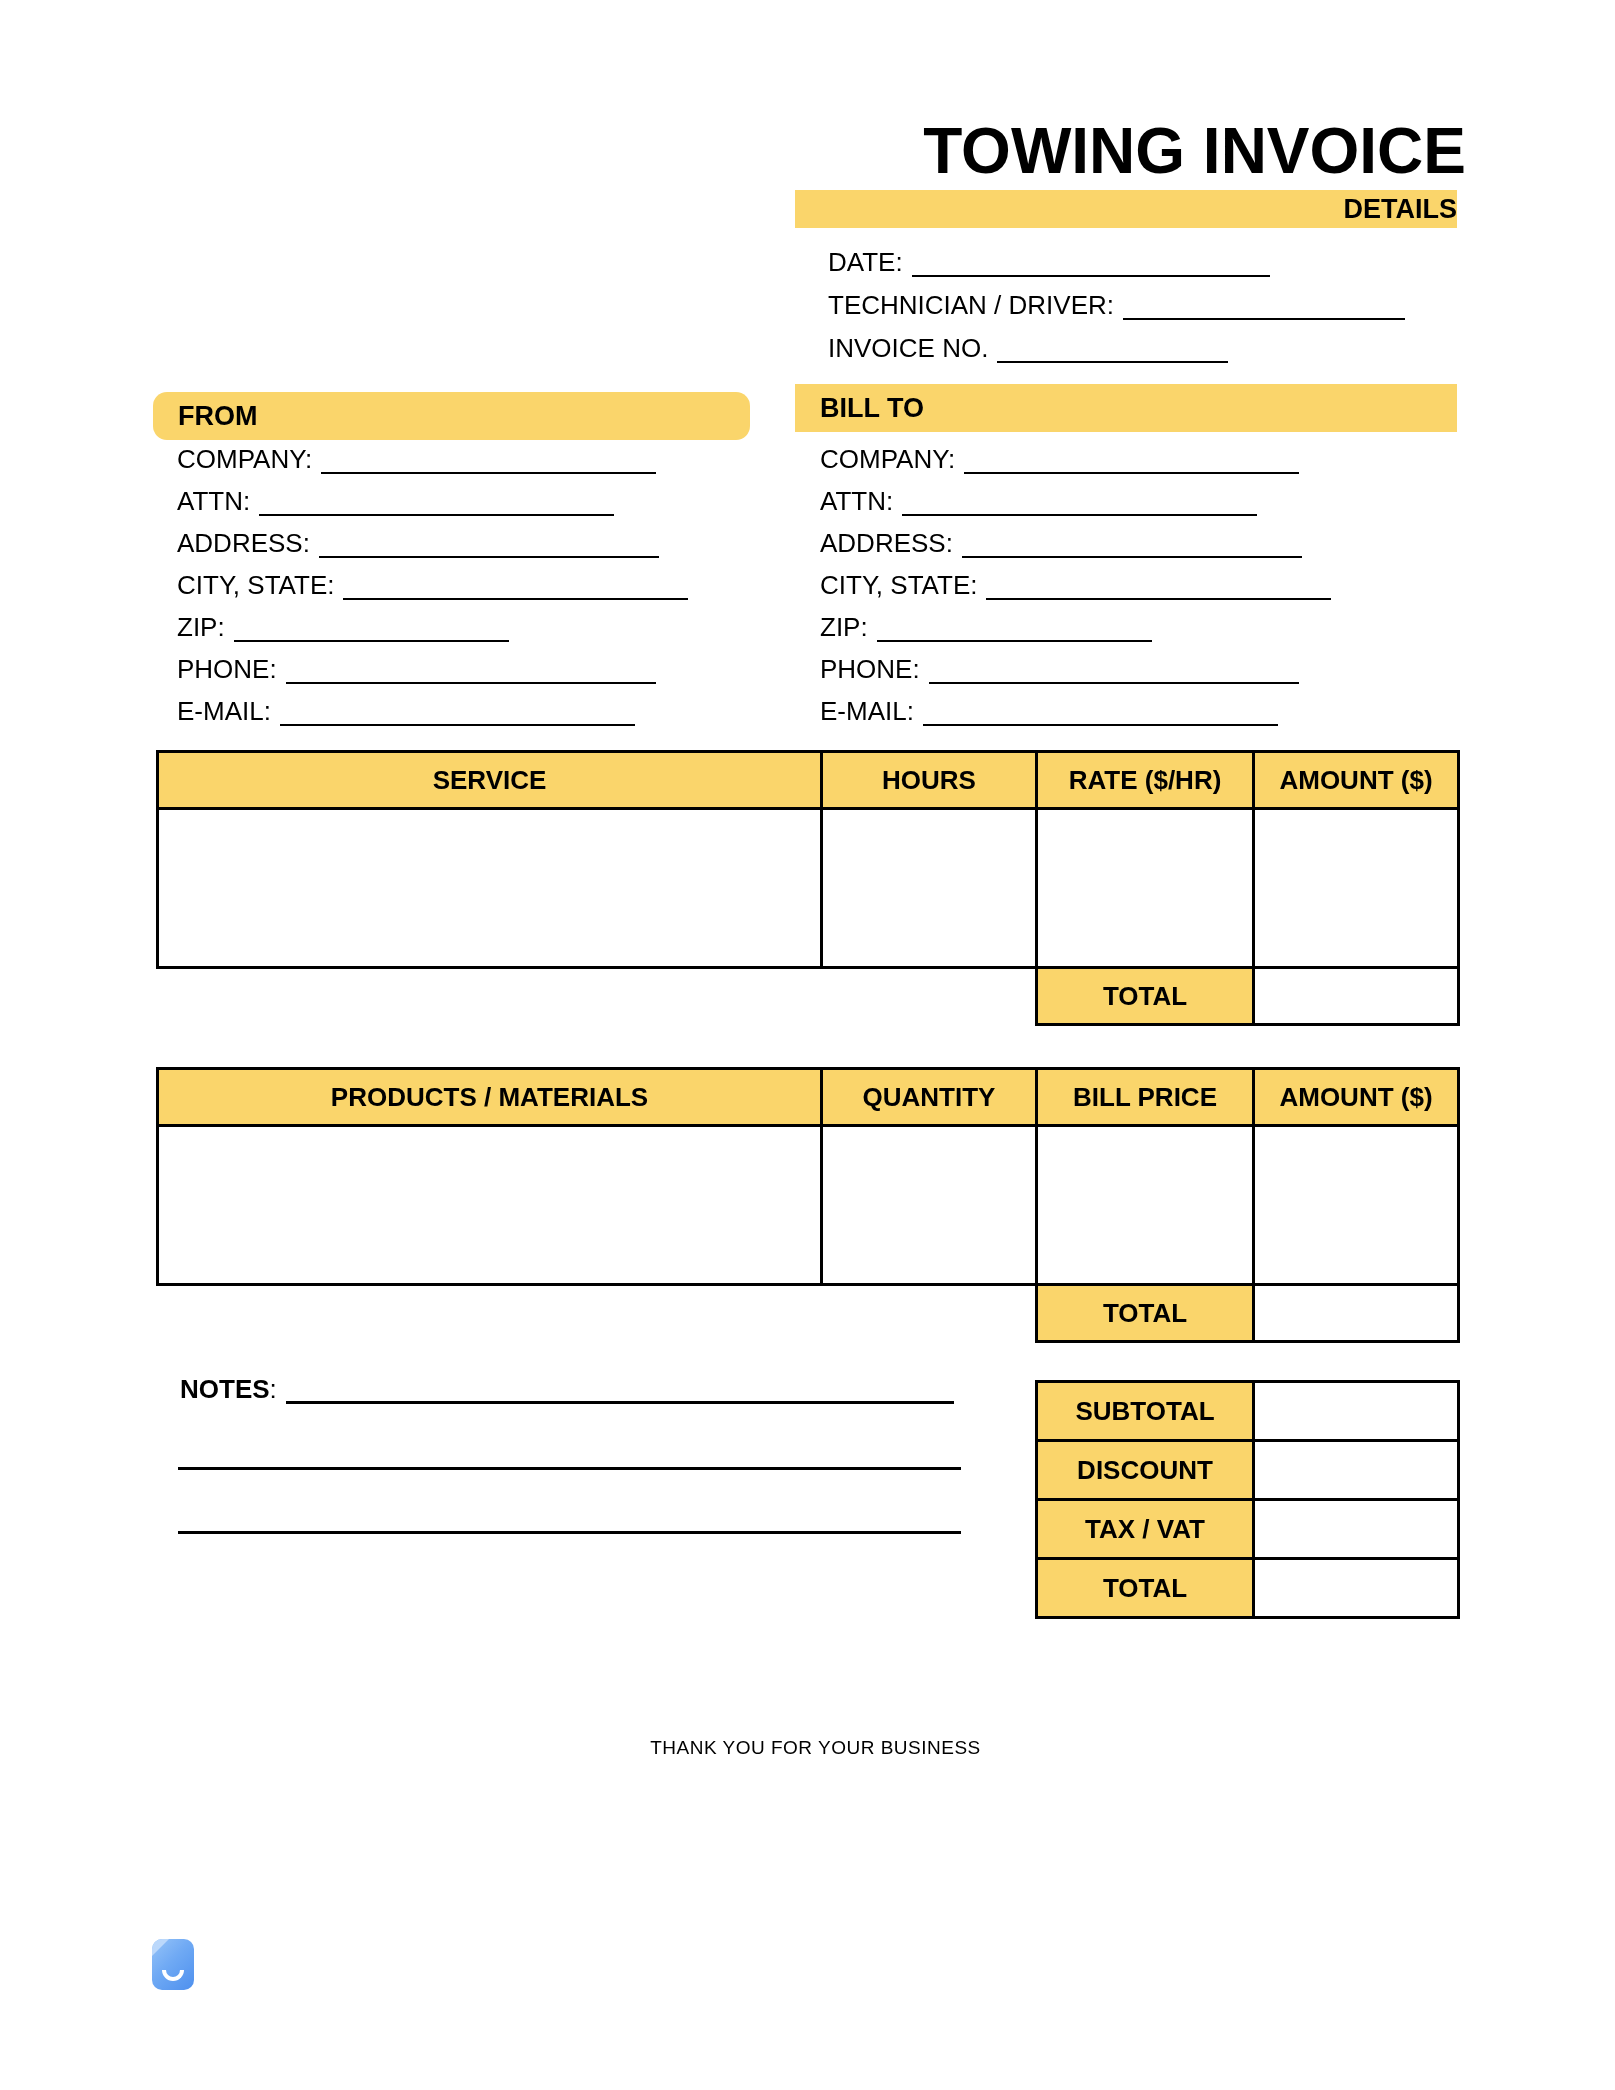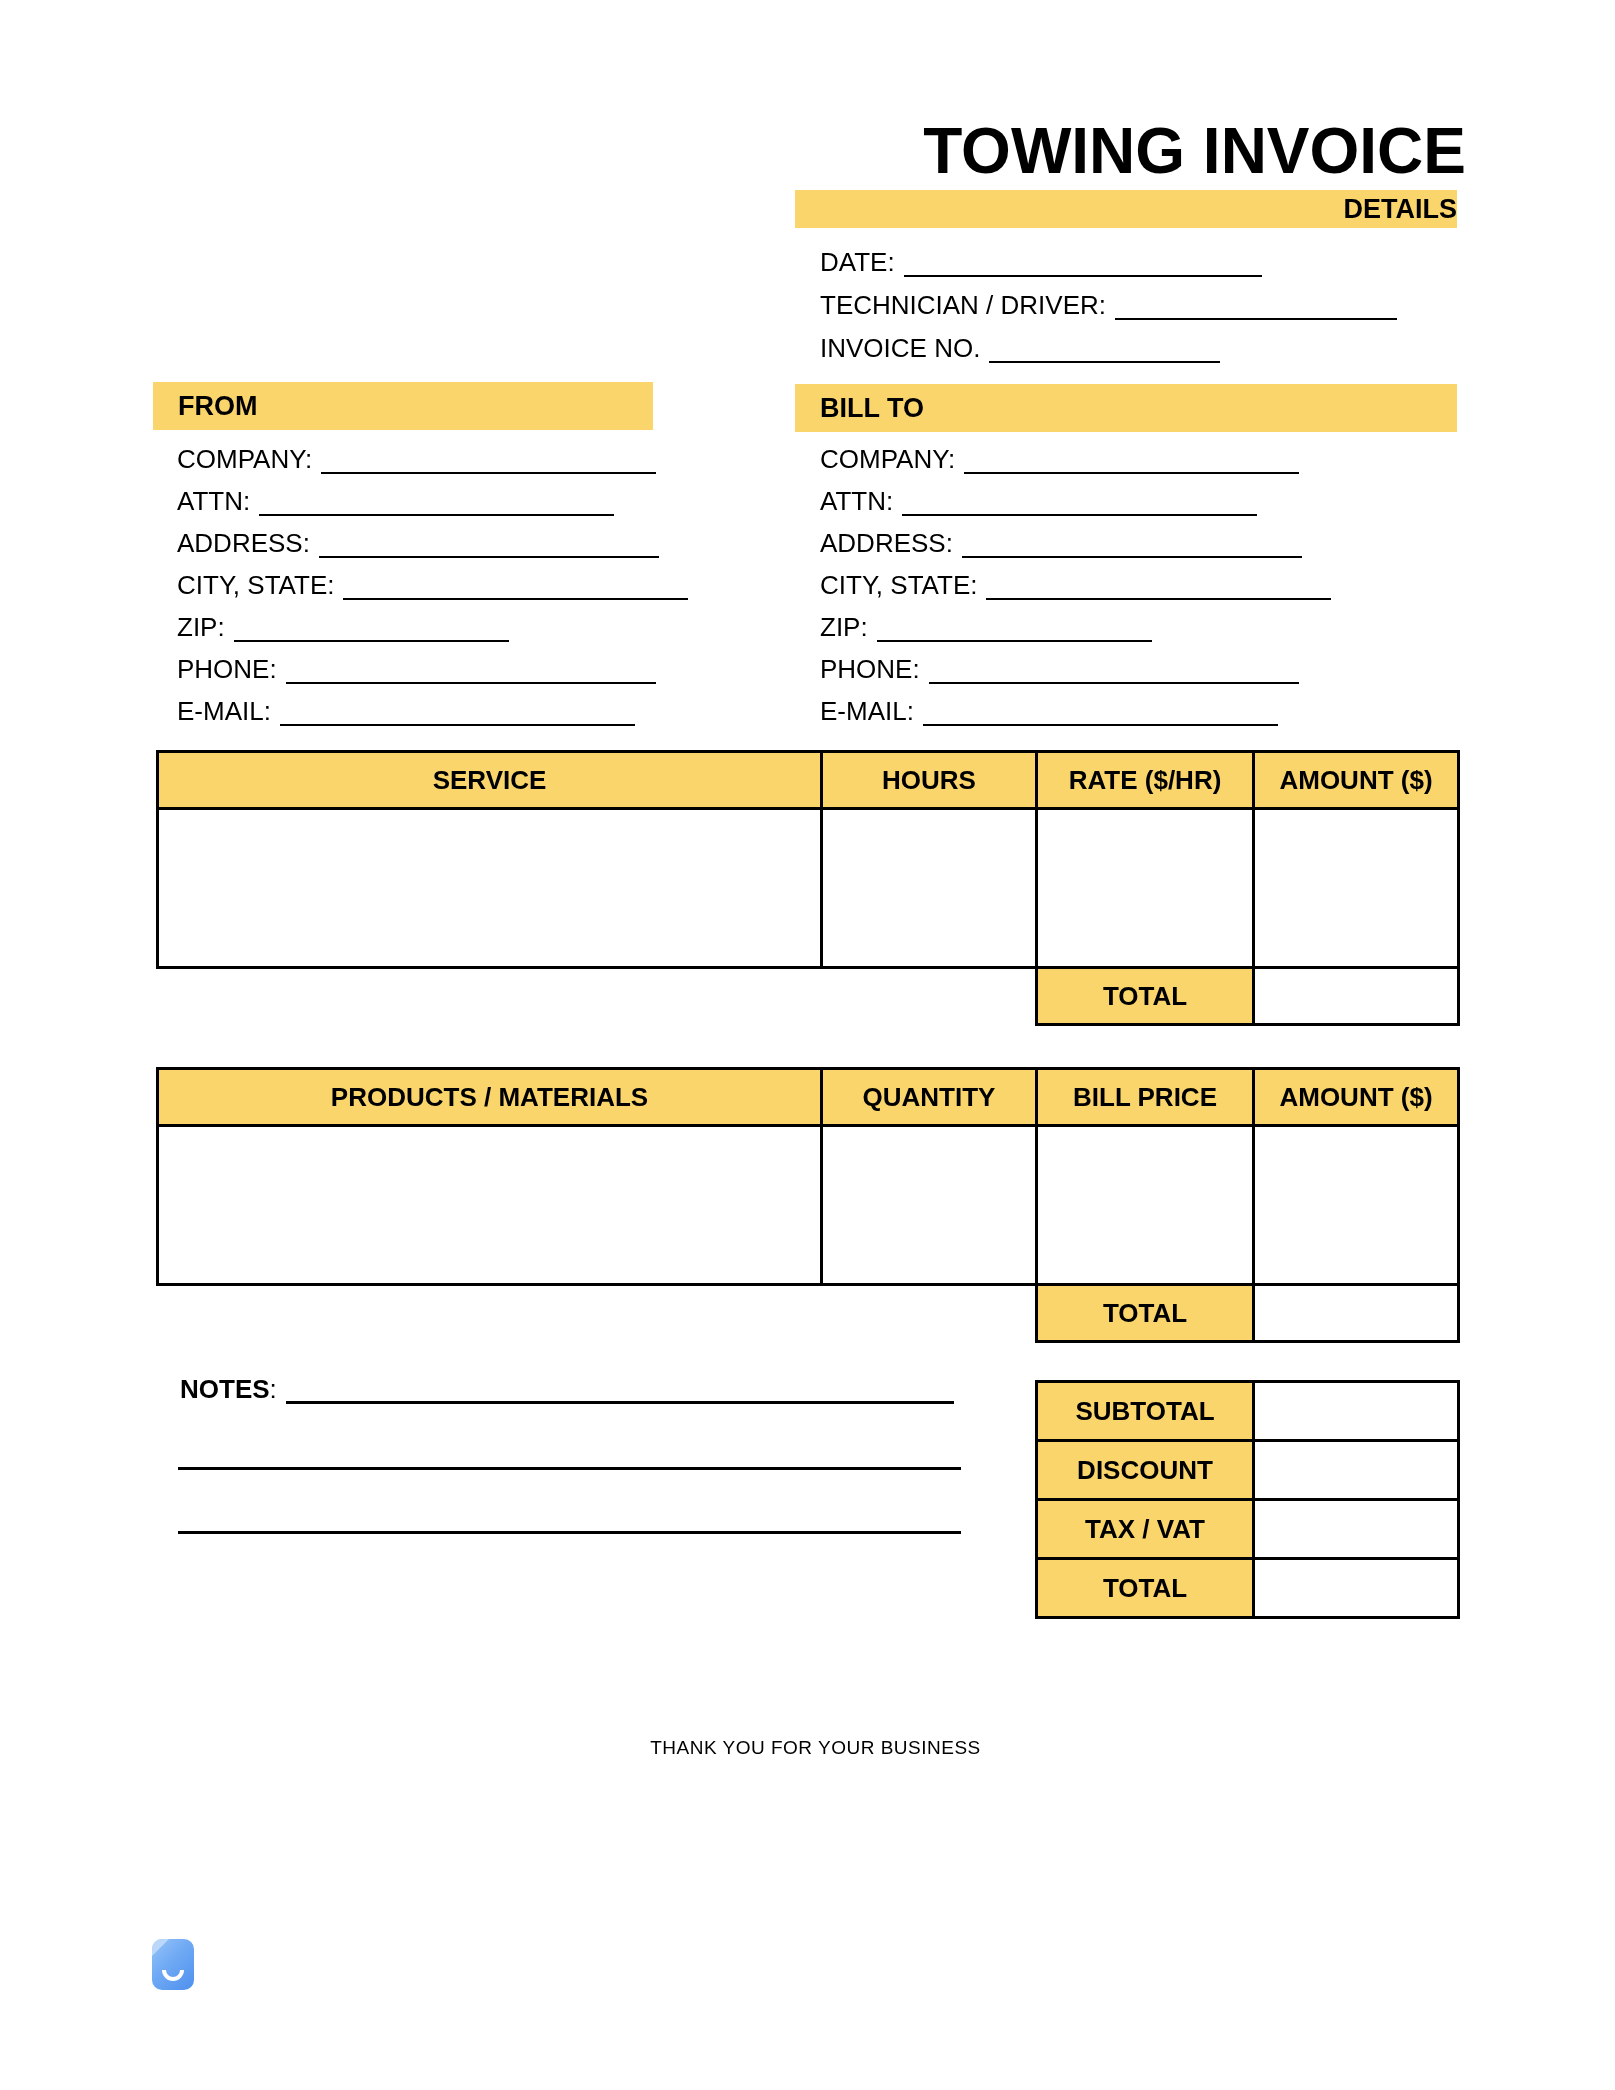--- a/index.html
+++ b/index.html
@@ -6,30 +6,30 @@
   .page{position:relative;width:1615px;height:2090px;background:#fff;
         font-family:"Liberation Sans","DejaVu Sans",sans-serif;color:#000;overflow:hidden;}
 
   .title{position:absolute;top:114px;right:149px;margin:0;font-size:64px;font-weight:700;
          white-space:nowrap;letter-spacing:0;}
 
   
   .band{position:absolute;background:var(--accent,#FAD56B);display:flex;align-items:center;}
   .band .band-label{margin-left:25px;font-weight:700;font-size:27px;}
   .details-band{left:795px;top:190px;width:662px;height:38px;justify-content:flex-end;}
-  .from-band{left:153px;top:382px;width:500px;height:48px;}
+  .from-band{left:153px;top:392px;width:597px;height:48px;border-radius:14px;}
   .billto-band{left:795px;top:384px;width:662px;height:48px;}
 
   
   .fields{position:absolute;}
   .details-fields{left:820px;top:241px;}
   .from-fields{left:177px;top:438px;}
   .billto-fields{left:820px;top:438px;}
   .field-row{white-space:nowrap;font-size:26px;}
-  .details-fields .field-row{height:43px;line-height:43px;}
+  .details-fields .field-row{height:43px;line-height:43px;margin-left:8px;}
   .party .field-row{height:42px;line-height:42px;}
   .fline{display:inline-block;border-bottom:2px solid #000;margin-left:9px;vertical-align:-6px;height:2px;}
 
   
   .items-table{position:absolute;border-collapse:collapse;table-layout:fixed;font-size:26px;}
   .service-table{left:156px;top:750px;}
   .products-table{left:156px;top:1067px;}
   .items-table th,.items-table td{border:3px solid #000;padding:0;}
   .items-table th{background:var(--accent,#FAD56B);font-weight:700;height:54px;text-align:center;}
   .items-table td.cell{height:156px;background:#fff;}

